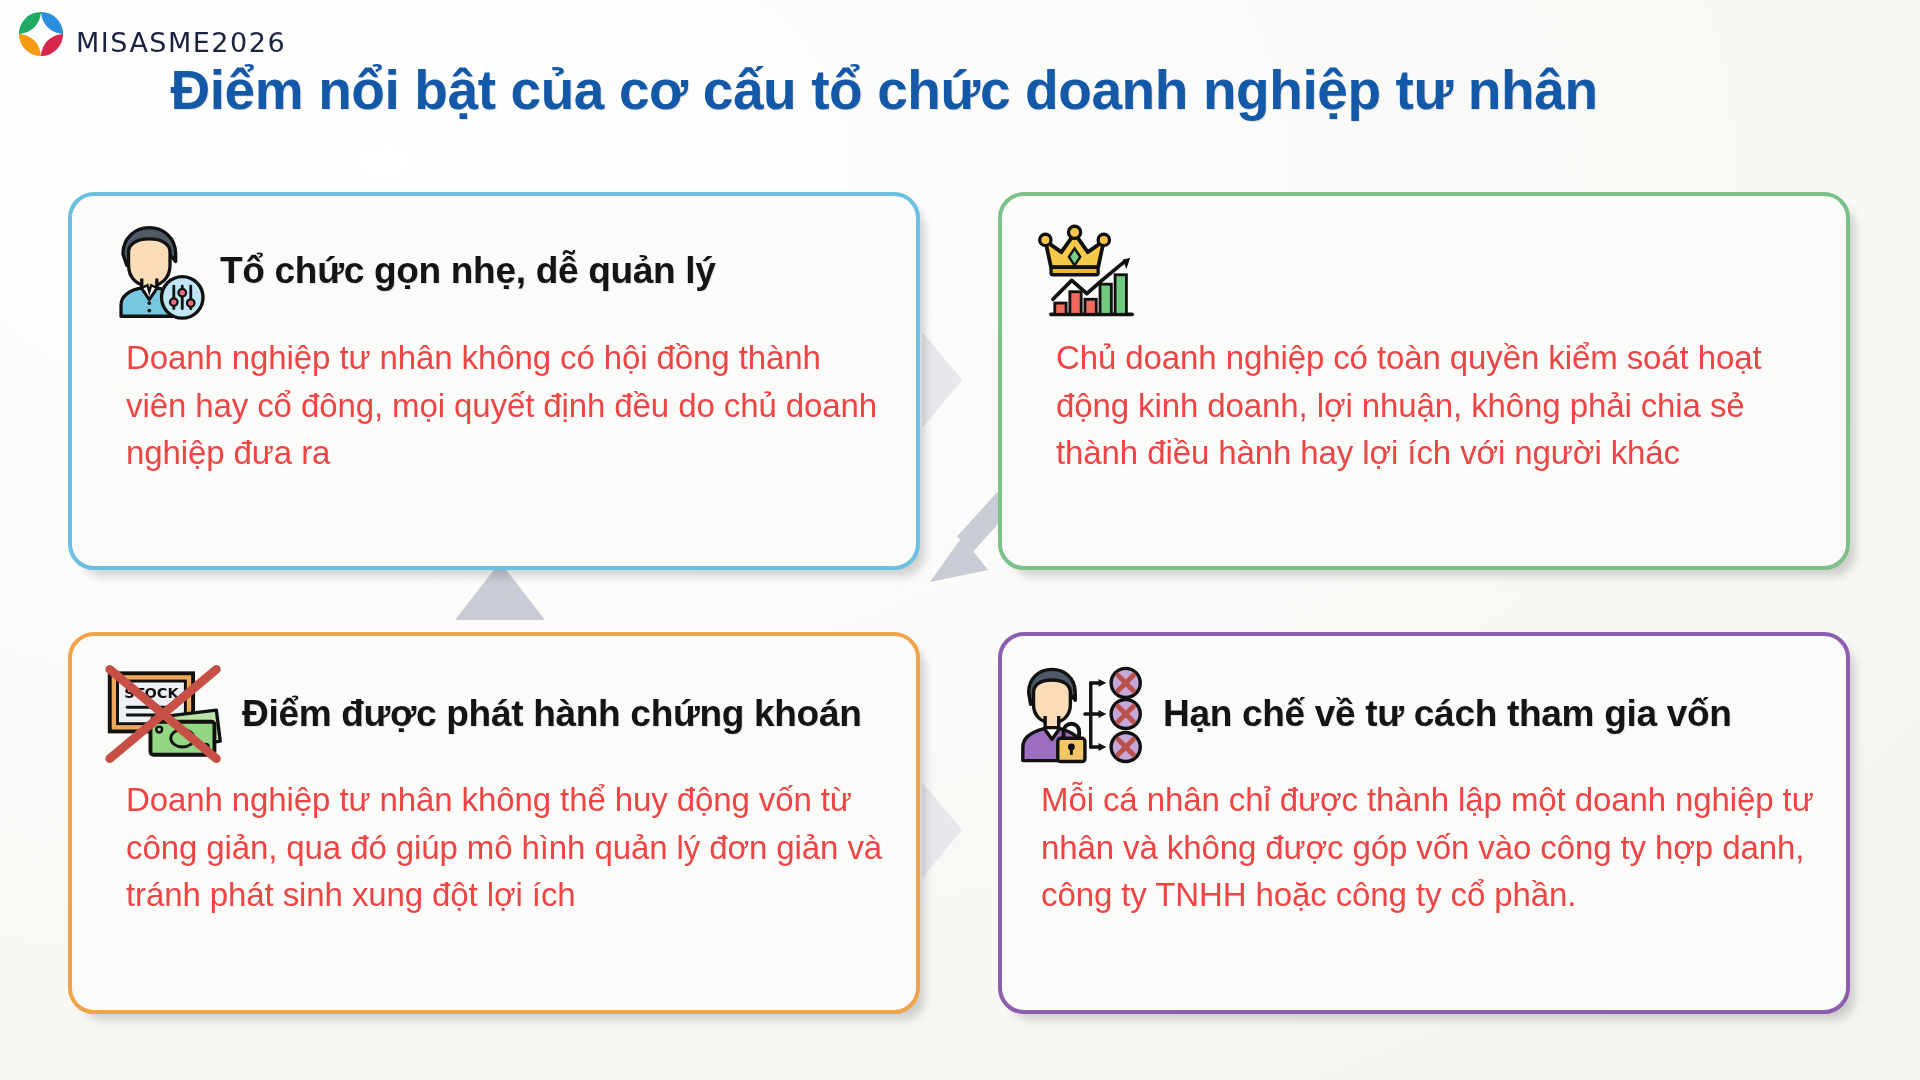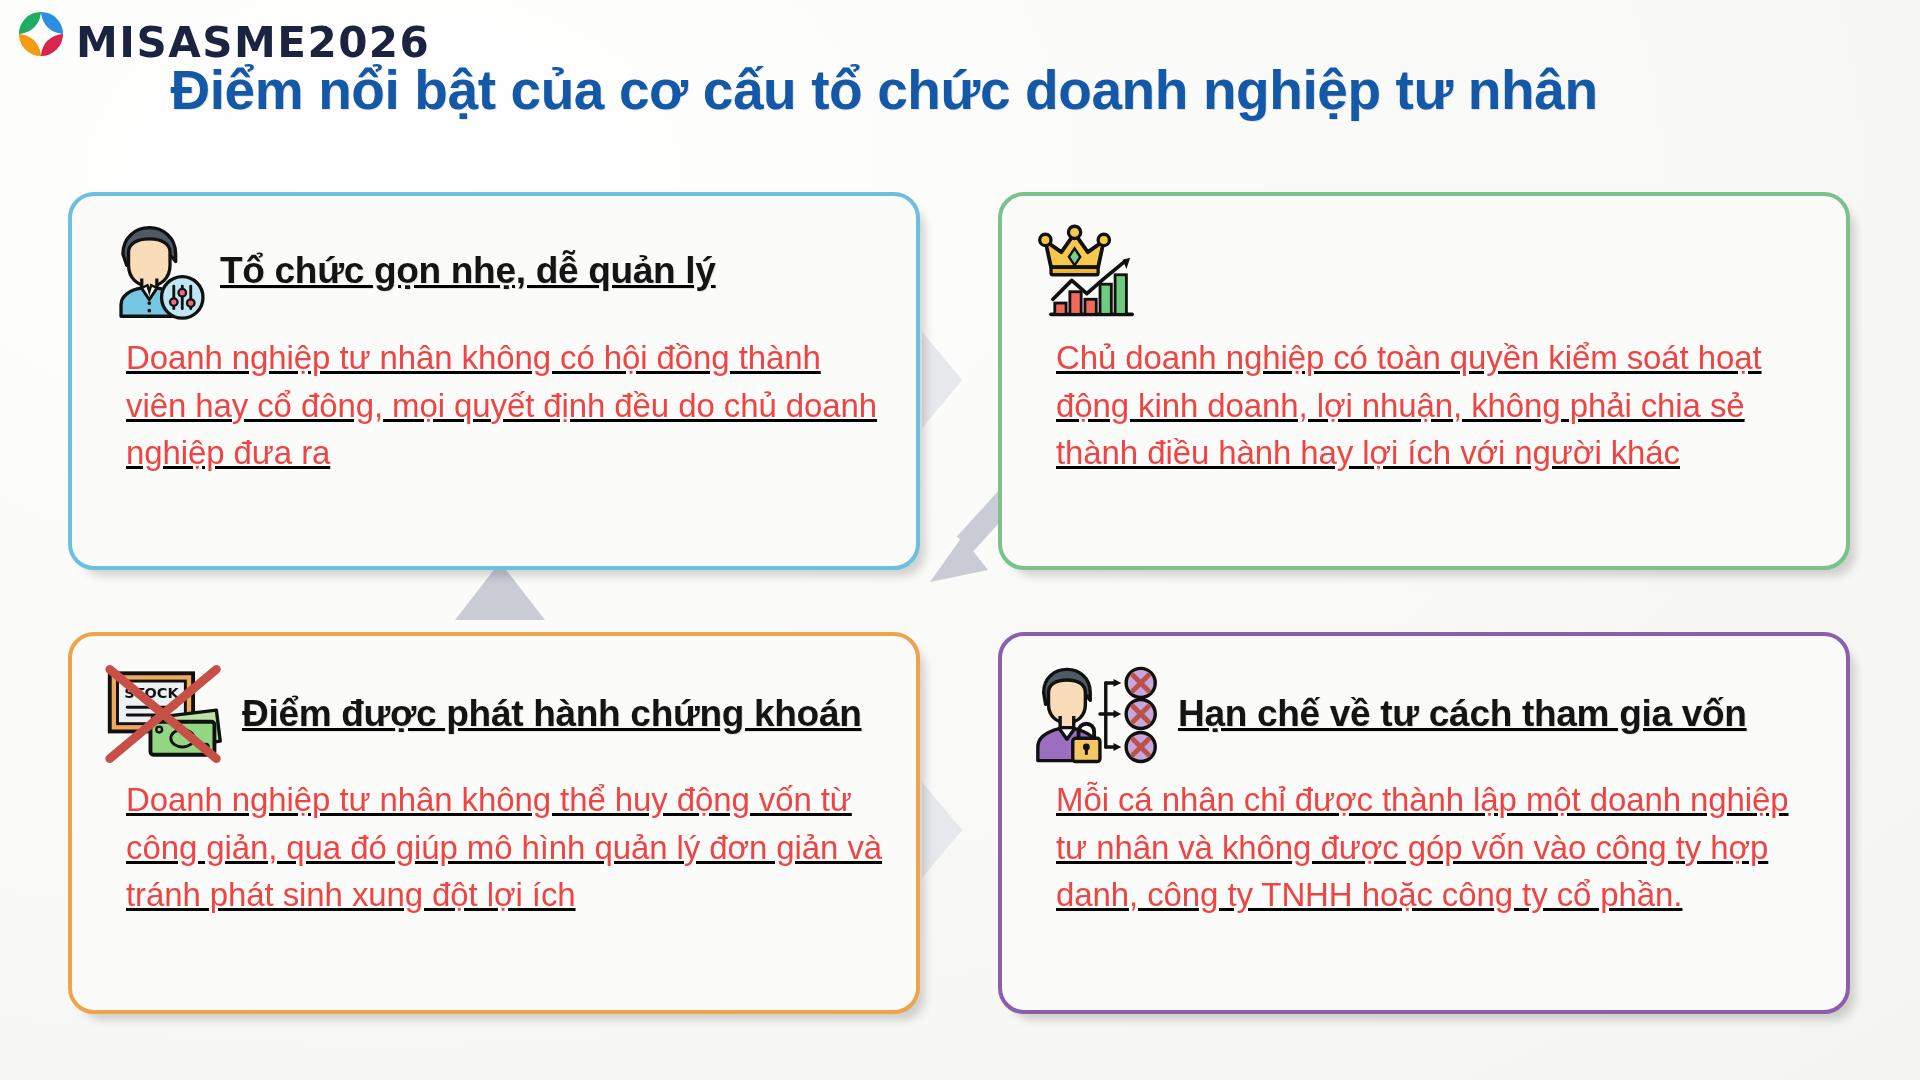--- a/index.html
+++ b/index.html
@@ -29,22 +29,22 @@
     position: absolute;
     top: 8px;
     left: 18px;
     display: flex;
     align-items: center;
     gap: 12px;
     height: 52px;
   }
   .logo-mark { width: 46px; height: 46px; display: block; }
   .brand-text {
-    font-size: 42px;
-    font-weight: 700;
+    font-size: 27px;
+    font-weight: 400;
     letter-spacing: 1.5px;
     color: #1b2340;
     font-family: "DejaVu Sans", sans-serif;
     margin-top: 16px;
   }
 
   
   .page-title {
     position: absolute;
     top: 58px;
@@ -68,27 +68,26 @@
     height: 860px;
   }
 
   .card {
     position: absolute;
     background: #fbfbf9;
     border-radius: 26px;
     border: 4px solid #cccccc;
     box-shadow: 9px 10px 10px -4px rgba(0,0,0,0.17);
     padding: 26px 30px 24px 30px;
-    text-decoration: underline;
   }
 
   .card.c1 { left: 68px;  top: 0px;   width: 852px; height: 378px; }
   .card.c2 { left: 998px; top: 0px;   width: 852px; height: 378px; }
   .card.c3 { left: 68px;  top: 440px; width: 852px; height: 382px; }
-  .card.c4 { left: 998px; top: 440px; width: 852px; height: 382px; }
+  .card.c4 { left: 998px; top: 440px; width: 852px; height: 382px; padding-left: 15px; }
 
   .card-head {
     display: flex;
     align-items: center;
     gap: 14px;
     min-height: 96px;
   }
   .card-icon {
     flex: 0 0 auto;
     width: 104px;

